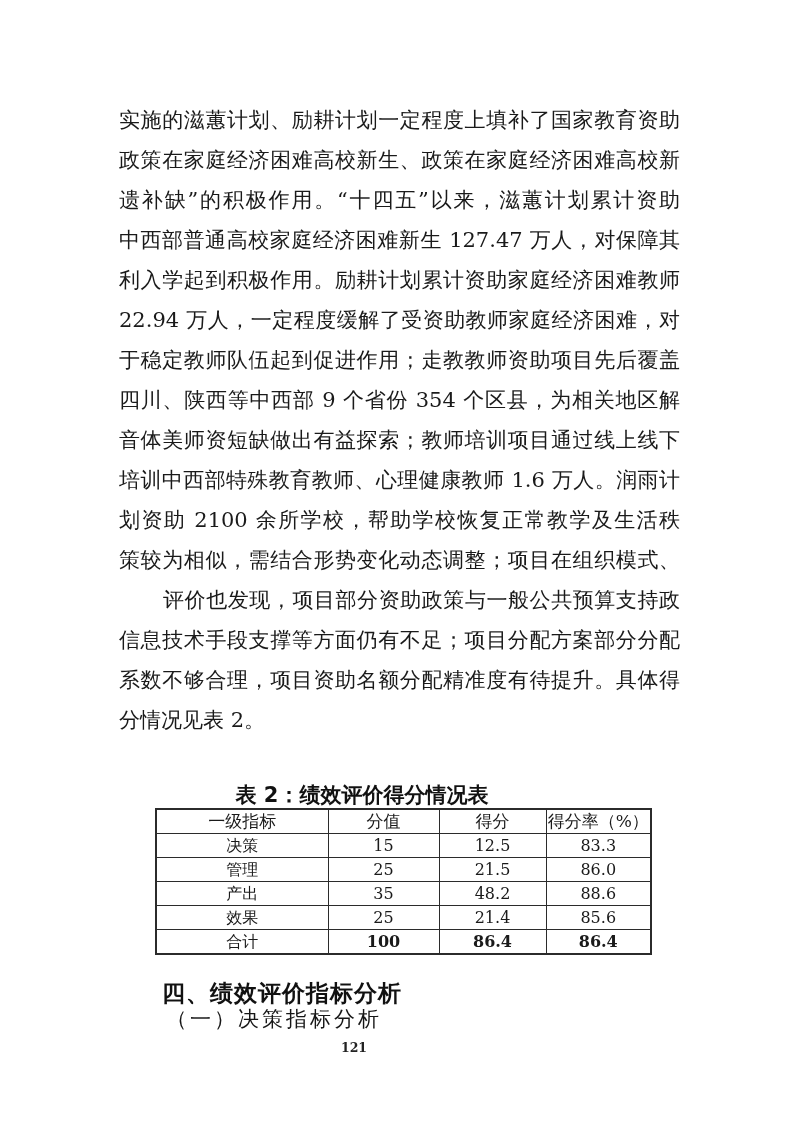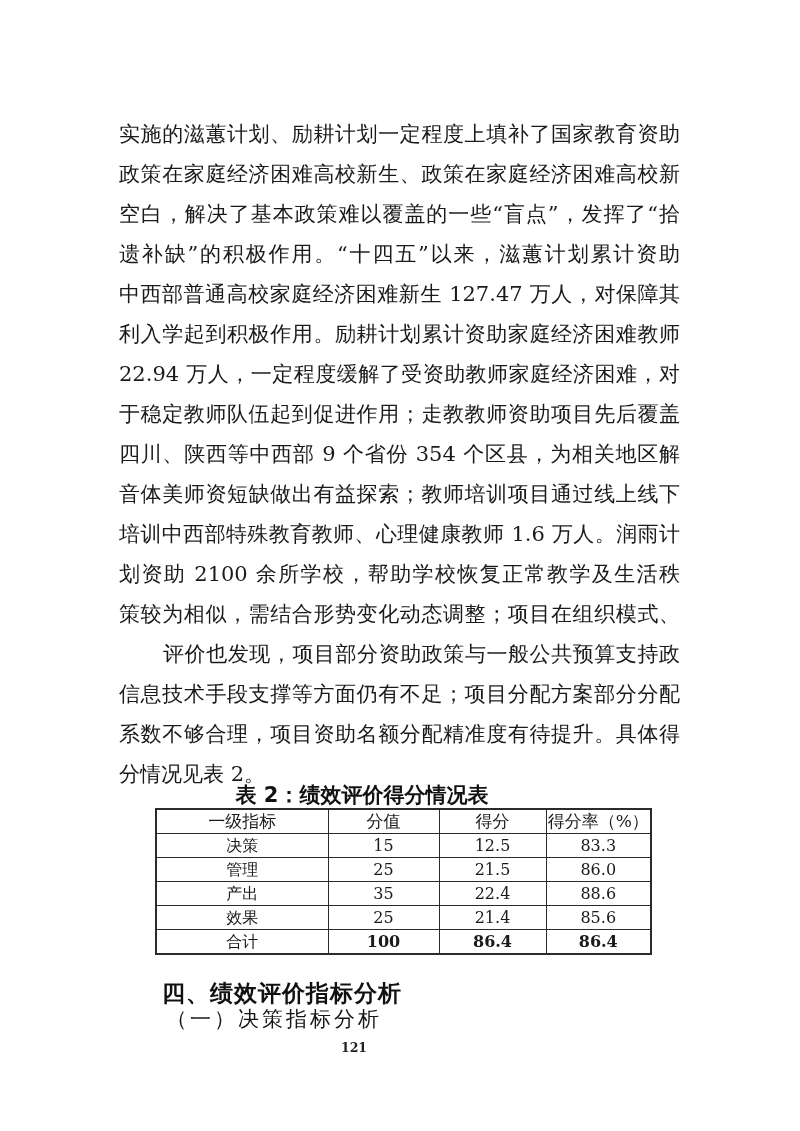--- a/index.html
+++ b/index.html
@@ -9,21 +9,21 @@
     height: 1131px;
     background: #ffffff;
     overflow: hidden;
     font-family: "DejaVu Serif", "Liberation Serif", serif;
     color: #1a1a1a;
   }
 
   
   .text-block {
     position: absolute;
-    top: 114px;
+    top: 100px;
     left: 119px;
     width: 561px;
   }
   .bl {
     height: 40px;
     line-height: 40px;
     font-size: 21px;
     text-align: justify;
     text-align-last: justify;
     overflow: hidden;
@@ -110,21 +110,20 @@
   }
 </style>
 </head>
 <body>
 
 <div class="page">
 
   <div class="text-block">
     <div class="bl">实施的滋蕙计划、励耕计划一定程度上填补了国家教育资助</div>
     <div class="bl">政策在家庭经济困难高校新生、政策在家庭经济困难高校新生</div>
-    <div class="bl">空白，解决了基本政策难以覆盖的一些“盲点”，发挥了“拾</div>
     <div class="bl">遗补缺”的积极作用。“十四五”以来，滋蕙计划累计资助</div>
     <div class="bl">中西部普通高校家庭经济困难新生 127.47 万人，对保障其顺</div>
     <div class="bl">利入学起到积极作用。励耕计划累计资助家庭经济困难教师</div>
     <div class="bl">22.94 万人，一定程度缓解了受资助教师家庭经济困难，对</div>
     <div class="bl">于稳定教师队伍起到促进作用；走教教师资助项目先后覆盖</div>
     <div class="bl">四川、陕西等中西部 9 个省份 354 个区县，为相关地区解决</div>
     <div class="bl">音体美师资短缺做出有益探索；教师培训项目通过线上线下</div>
     <div class="bl">培训中西部特殊教育教师、心理健康教师 1.6 万人。润雨计</div>
     <div class="bl">划资助 2100 余所学校，帮助学校恢复正常教学及生活秩序。</div>
     <div class="bl">策较为相似，需结合形势变化动态调整；项目在组织模式、</div>
@@ -158,21 +157,21 @@
       </tr>
       <tr>
         <td>管理</td>
         <td>25</td>
         <td>21.5</td>
         <td>86.0</td>
       </tr>
       <tr>
         <td>产出</td>
         <td>35</td>
-        <td>22.4</td>
+        <td>48.2</td>
         <td>88.6</td>
       </tr>
       <tr>
         <td>效果</td>
         <td>25</td>
         <td>21.4</td>
         <td>85.6</td>
       </tr>
       <tr>
         <td>合计</td>

